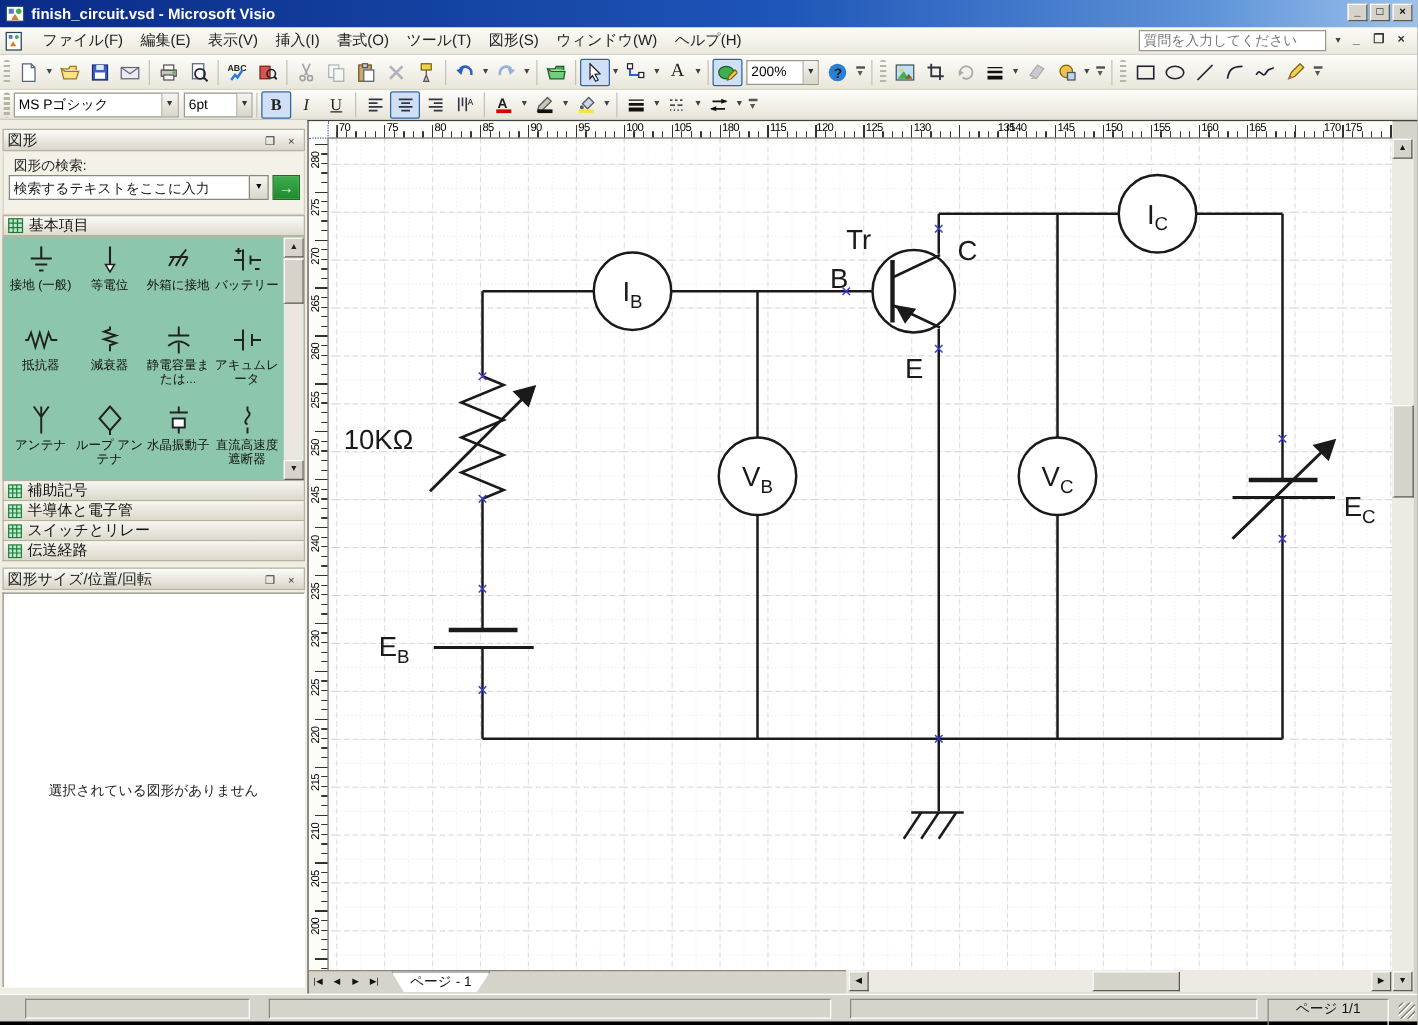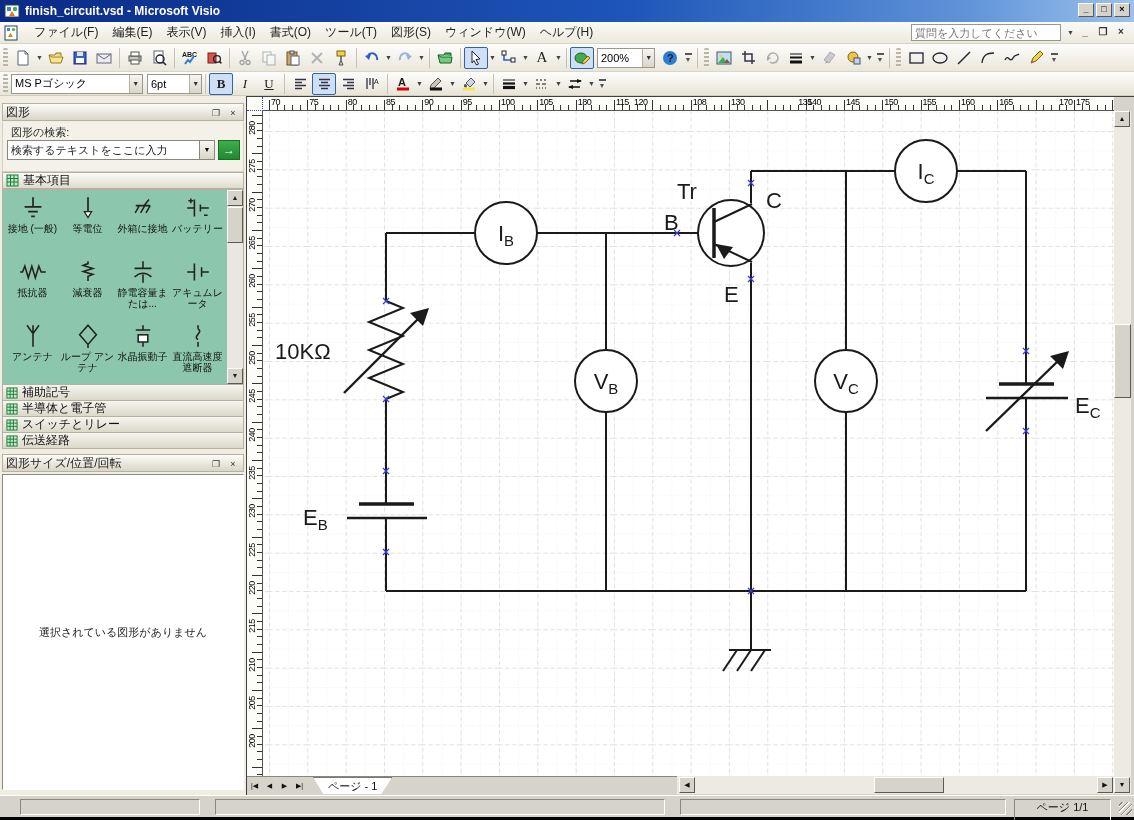--- a/index.html
+++ b/index.html
@@ -650,22 +650,22 @@
         <span class="htick" style="left: 8px;">70</span>
         <span class="htick" style="left: 46.33px;">75</span>
         <span class="htick" style="left: 84.66px;">80</span>
         <span class="htick" style="left: 122.99px;">85</span>
         <span class="htick" style="left: 161.32px;">90</span>
         <span class="htick" style="left: 199.65px;">95</span>
         <span class="htick" style="left: 237.98px;">100</span>
         <span class="htick" style="left: 276.31px;">105</span>
         <span class="htick" style="left: 314.64px;">180</span>
         <span class="htick" style="left: 352.97px;">115</span>
-        <span class="htick" style="left: 371px;">120</span>
-        <span class="htick" style="left: 429.63px;">108</span>
+        <span class="htick" style="left: 390px;">120</span>
+        <span class="htick" style="left: 429.63px;">125</span>
         <span class="htick" style="left: 467.96px;">130</span>
         <span class="htick" style="left: 506.29px; padding-left: 29px;">135</span>
         <span class="htick" style="left: 544.62px;">140</span>
         <span class="htick" style="left: 582.95px;">145</span>
         <span class="htick" style="left: 621.28px;">150</span>
         <span class="htick" style="left: 659.61px;">155</span>
         <span class="htick" style="left: 697.94px;">160</span>
         <span class="htick" style="left: 736.27px;">165</span>
         <span class="htick" style="left: 796px;">170</span>
         <span class="htick" style="left: 812.93px;">175</span>

